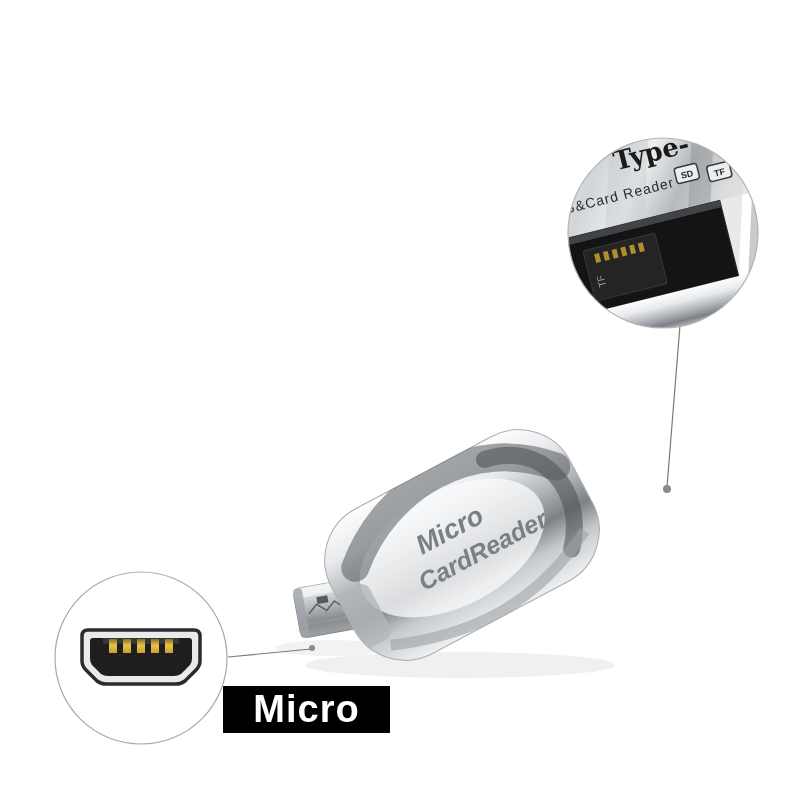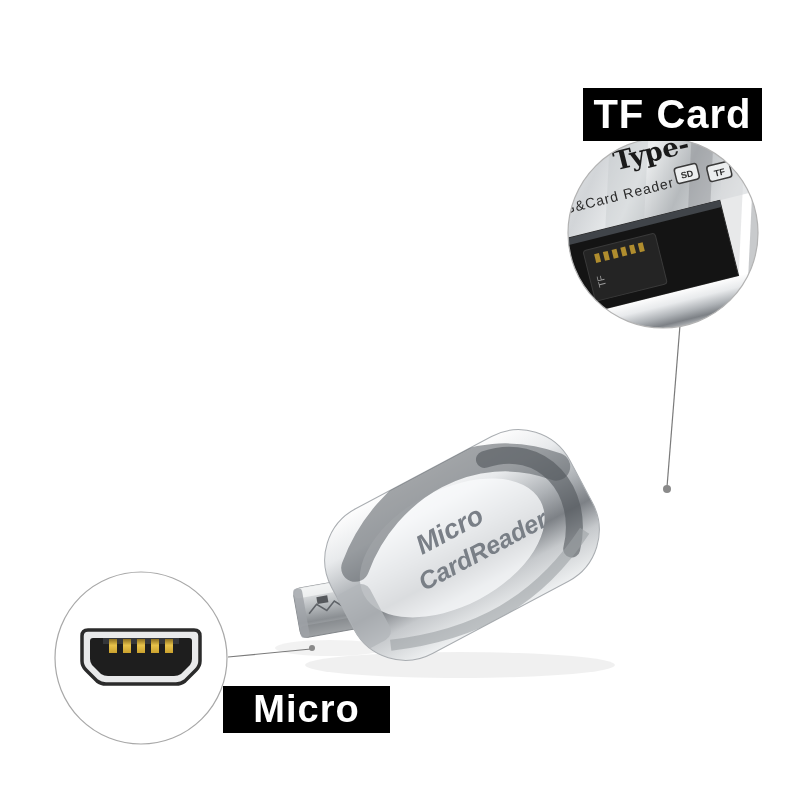--- a/index.html
+++ b/index.html
@@ -142,16 +142,15 @@
           <rect x="-32" y="-18" width="8" height="14" fill="url(#gold)"></rect>
           <rect x="-18" y="-18" width="8" height="14" fill="url(#gold)"></rect>
           <rect x="-4" y="-18" width="8" height="14" fill="url(#gold)"></rect>
           <rect x="10" y="-18" width="8" height="14" fill="url(#gold)"></rect>
           <rect x="24" y="-18" width="8" height="14" fill="url(#gold)"></rect>
         </g>
       </g>
     </g>
   </svg>
 
-  <div class="callout-label label-tf">TF Card</div>
   <div class="callout-label label-micro">Micro</div>
 
 </div>
 
 </body></html>

